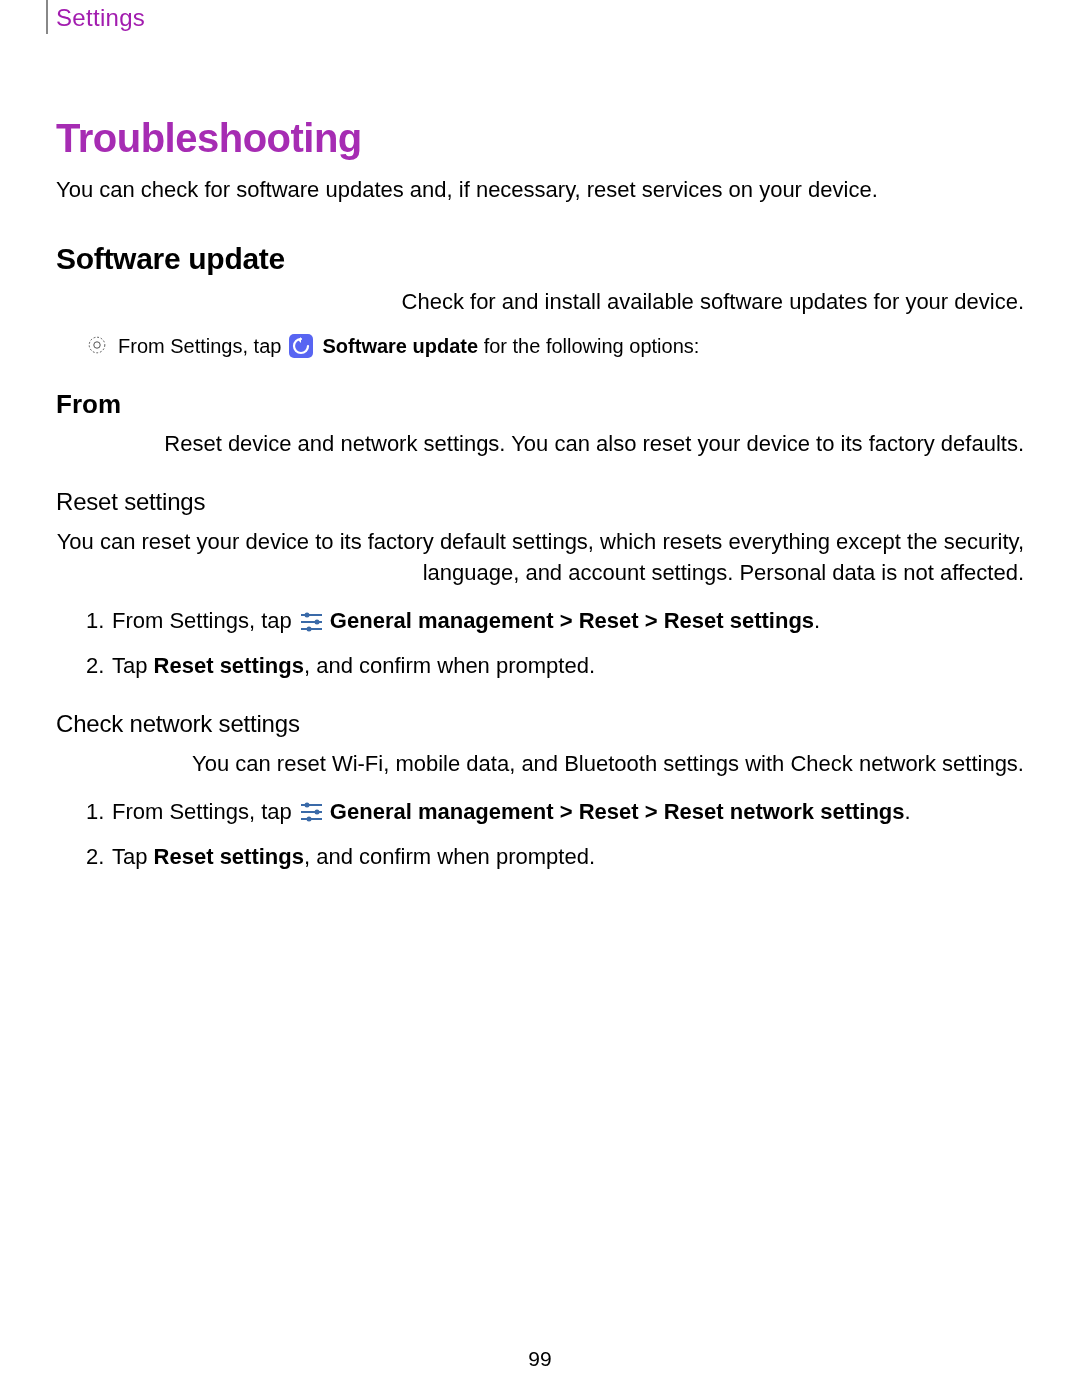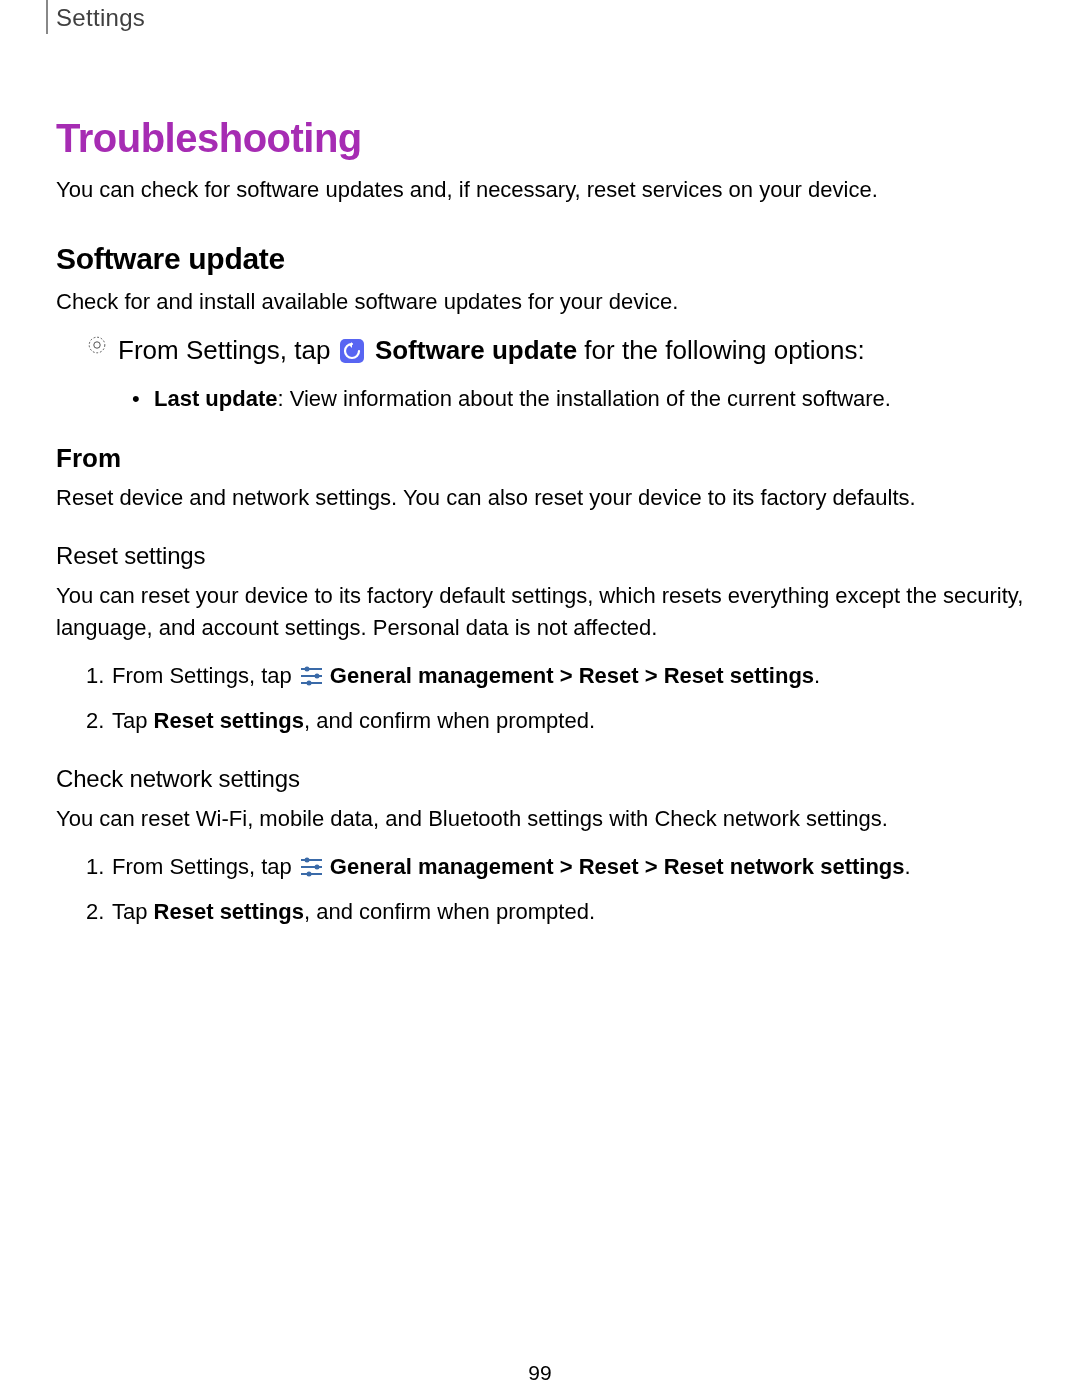--- a/index.html
+++ b/index.html
@@ -24,21 +24,21 @@
     .breadcrumb-bar {
       position: absolute;
       left: -10px;
       top: -2px;
       width: 2px;
       height: 36px;
       background: #888888;
     }
     .breadcrumb {
       font-size: 24px;
-      color: #404040;
+      color: #a21caf;
       font-weight: 400;
       letter-spacing: 0.3px;
     }
     h1.page-title {
       font-size: 40px;
       font-weight: 700;
       color: #a62cb3;
       margin-top: 76px;
       margin-bottom: 14px;
       letter-spacing: -0.5px;
@@ -65,35 +65,36 @@
       font-size: 24px;
       font-weight: 400;
       margin-top: 28px;
       margin-bottom: 10px;
       letter-spacing: -0.2px;
     }
     .body-text {
       font-size: 22px;
       line-height: 1.45;
       margin-bottom: 14px;
+      text-align: right;
     }
     .step-row {
       display: flex;
       align-items: flex-start;
       margin-bottom: 14px;
       margin-top: 6px;
       padding-left: 30px;
     }
     .gear-icon {
       display: inline-flex;
       margin-right: 10px;
       margin-top: 2px;
     }
     .step-text {
-      font-size: 26px;
+      font-size: 20px;
       line-height: 1.45;
     }
     .bullet-list {
       list-style: none;
       padding-left: 76px;
       margin-top: 6px;
     }
     .bullet-list li {
       position: relative;
       font-size: 22px;
@@ -137,21 +138,21 @@
       vertical-align: middle;
       margin: 0 4px 2px 2px;
     }
     .gm-icon {
       display: inline-flex;
       vertical-align: middle;
       margin: 0 6px 2px 2px;
     }
     .page-number {
       position: absolute;
-      bottom: 12px;
+      bottom: 26px;
       left: 0;
       right: 0;
       text-align: center;
       font-size: 21px;
       color: #000000;
       margin-top: 10px;
     }
   </style>
 </head>
 <body>
@@ -182,23 +183,20 @@
         <rect x="0" y="0" width="24" height="24" rx="5" fill="#5865f2"></rect>
         <path d="M12 5 a7 7 0 1 0 7 7" fill="none" stroke="#ffffff" stroke-width="2.2" stroke-linecap="round"></path>
         <path d="M12 3 L9 6 L12 9 Z" fill="#ffffff"></path>
       </svg>
     </span>
     <span class="bold">Software update</span><span> for the following options:</span>
   </span>
 </div>
 
 <ul class="bullet-list">
-  <li>
-    <span class="bold">Last update</span><span>: View information about the installation of the current software.</span>
-  </li>
 </ul>
 
 <h2 class="subsection-title">From</h2>
 
 <p class="body-text">Reset device and network settings. You can also reset your device to its factory defaults.</p>
 
 <h3 class="sub-heading">Reset settings</h3>
 
 <p class="body-text">You can reset your device to its factory default settings, which resets everything except the security, language, and account settings. Personal data is not affected.</p>
 

